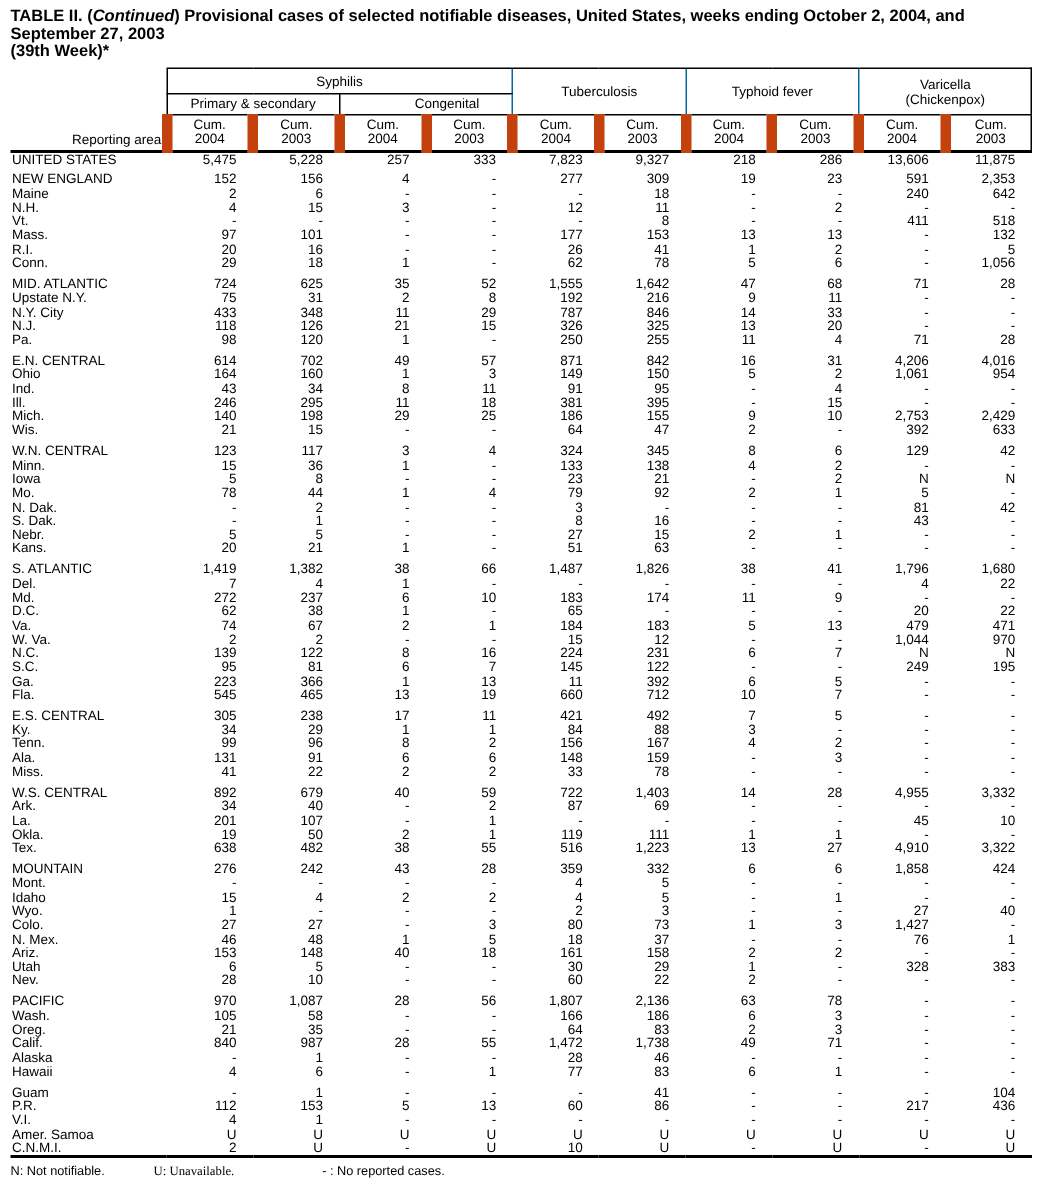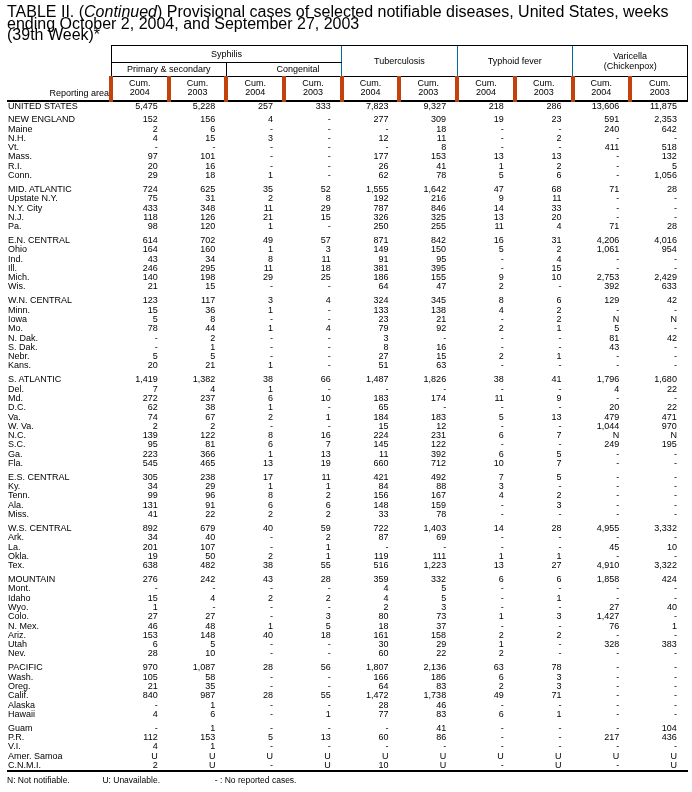--- a/index.html
+++ b/index.html
@@ -4,53 +4,53 @@
 <style>
   html,body { margin:0; padding:0; }
   body {
     width:692px; height:792px; background:#ffffff; color:#000;
     font-family:"Liberation Sans", sans-serif;
     -webkit-font-smoothing:antialiased;
     overflow:hidden;
   }
   .page { padding:6px 4px 0 7px; }
 
-  .title { font-size:16px; font-weight:normal; line-height:11.5px; width:678px; }
+  .title { font-size:11px; font-weight:bold; line-height:11.5px; width:678px; }
   .title i { font-style:italic; }
 
   table.main { border-collapse:collapse; table-layout:fixed; width:681px; margin-top:4px; }
   col.c-area { width:104px; }
   col.c-val  { width:57.7px; }
 
   thead th { font-weight:normal; font-size:9px; padding:0; line-height:10px; text-align:center; }
   th.area-head {
     text-align:right; vertical-align:bottom; padding:0 0 2px 1px;
     border-right:1px solid #000; border-bottom:2px solid #000; white-space:nowrap;
   }
   th.grp-syph { border-top:1px solid #000; border-bottom:1px solid #000; height:16px; vertical-align:middle; }
   th.grp-span { border-top:1px solid #000; border-left:1px solid #0369a1; border-bottom:1px solid #000; vertical-align:middle; }
   th.grp-last { border-right:1px solid #000; }
   th.sub { border-bottom:1px solid #000; height:13px; vertical-align:middle; }
   th.sub-cong { border-left:1px solid #000;padding-left:28px; }
-  th.cum { border-left:4px solid #c2410c; border-bottom:2px solid #000; padding:2px 0 2px 0; }
+  th.cum { border-left:7px solid #c2410c; border-bottom:2px solid #000; padding:2px 0 2px 0; }
   th.cum.last { border-right:1px solid #000; }
   th.cum div { line-height:9.5px; }
 
   tbody { border-bottom:2px solid #000; }
   tbody tr { height:9.3px; }
   tbody td { font-size:9px; line-height:9px; padding:0; white-space:nowrap; }
   td.area { text-align:left; padding-left:1px; }
   td.val  { text-align:right; padding-right:11px; }
   tr.spacer { height:4.6px; }
   tr.spacer td { height:4.6px; }
 
   .footnotes { margin-top:3px; font-size:8.5px; line-height:10.5px; }
   .legend span { display:inline-block; }
   .legend .l0 { width:93px; }
-  .legend .l1 { width:110px; }
+  .legend .l1 { width:110px;font-family:Liberation Serif, serif; }
 </style>
 </head>
 <body>
 
 <div class="page">
 
   <div class="title">
     <span>TABLE II. (</span><i>Continued</i><span>) Provisional cases of selected notifiable diseases, United States, weeks ending October 2, 2004, and September 27, 2003</span>
     <br>
     <span>(39th Week)*</span>

